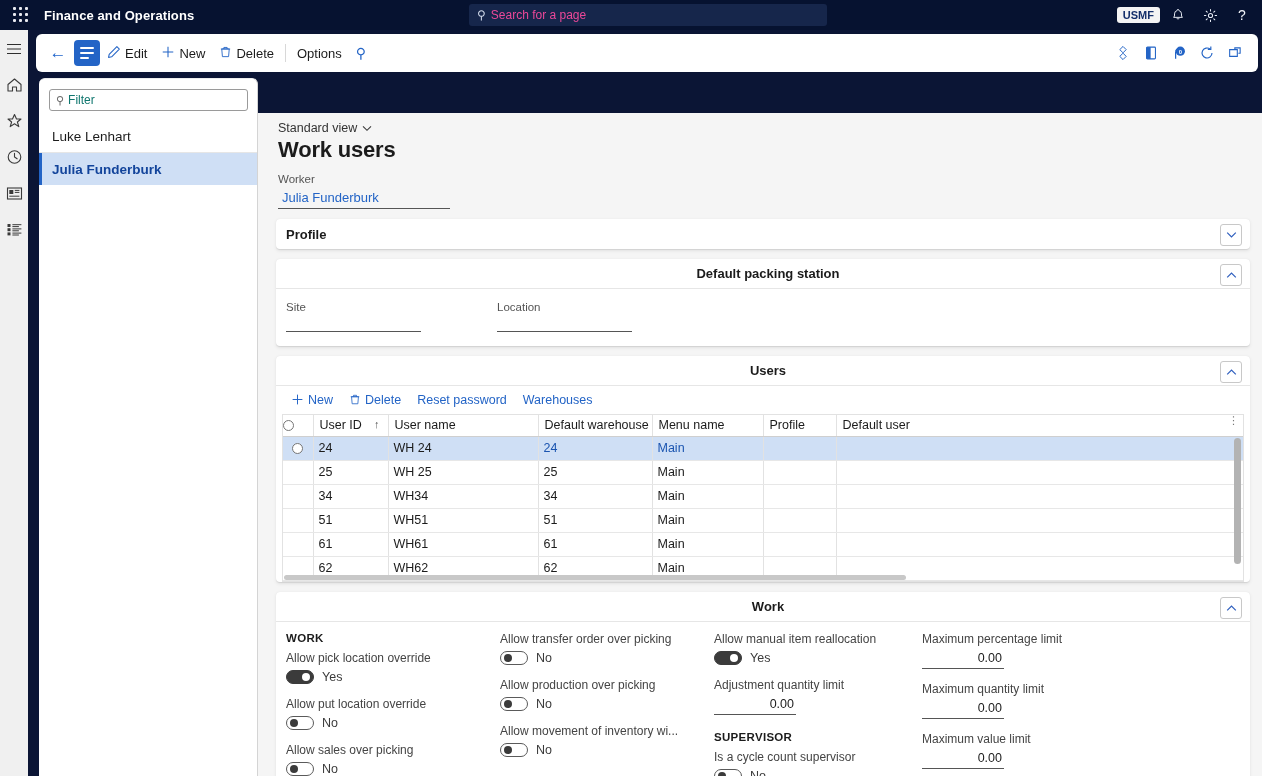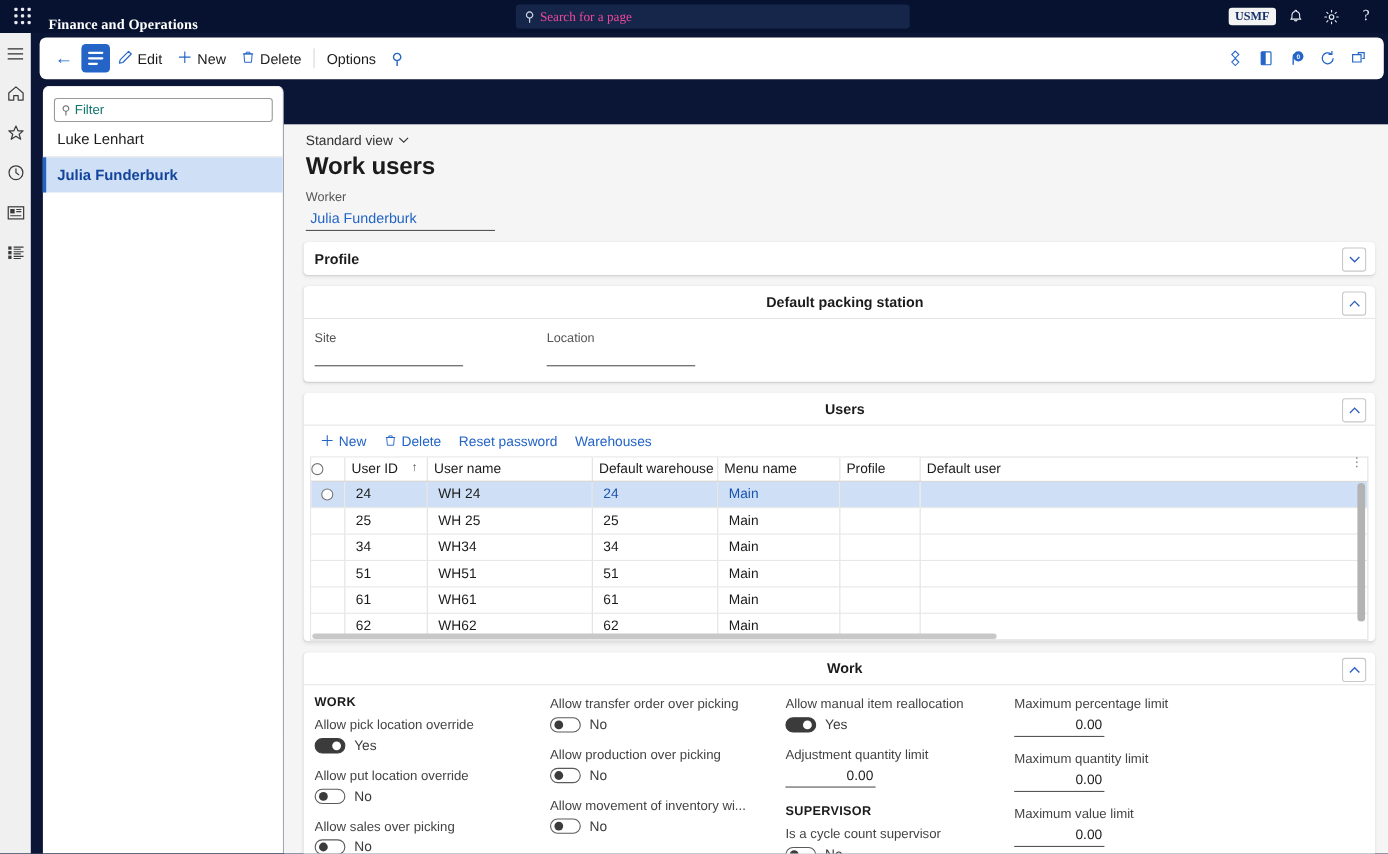--- a/index.html
+++ b/index.html
@@ -8,21 +8,21 @@
     width: 1262px; height: 776px;
     overflow: hidden;
     font-family: "Liberation Sans", sans-serif;
     background: #0b1535;
   }
   body { position: relative; }
 
   
   .topbar {
     position: absolute; left: 0; top: 0; width: 1262px; height: 30px;
-    background: #061230; display: flex; align-items: flex-end; font-family: Liberation Serif, serif;
+    background: #061230; display: flex; align-items: center;
   }
   .waffle {
     width: 30px; height: 30px; margin-left: 6px;
     display: grid; grid-template-columns: repeat(3, 4px); grid-template-rows: repeat(3, 4px);
     gap: 2px; align-content: center; justify-content: center; cursor: pointer;
   }
   .waffle i { display: block; width: 3px; height: 3px; background: #e8eaf0; border-radius: 1px; }
   .app-title {
     color: #ffffff; font-size: 13px; font-weight: bold; margin-left: 8px; letter-spacing: .1px;
   }
@@ -147,21 +147,21 @@
 
   
   .tablewrap { position: relative; margin: 0 6px 8px 6px; border: 1px solid #e2e2e2; }
   table.grid { width: 100%; border-collapse: collapse; table-layout: fixed; font-size: 12.5px; }
   table.grid th {
     height: 21px; font-weight: normal; color: #1b1b1b; text-align: left;
     padding: 0 6px; border-right: 1px solid #e2e2e2; border-bottom: 1px solid #cfcfcf;
     background: #fff; font-size: 12.5px; white-space: nowrap;
   }
   table.grid td {
-    height: 24px; padding: 0 10px; color: #1b1b1b;
+    height: 24px; padding: 0 5px; color: #1b1b1b;
     border-right: 1px solid #e2e2e2; border-bottom: 1px solid #e7e7e7; background: #fff;
     white-space: nowrap; overflow: hidden; text-overflow: ellipsis;
   }
   table.grid tr.selected td { background: #cfdff5; }
   table.grid td.link, table.grid tr.selected td.link { color: #2364c6; }
   table.grid tr.selected td.link { color: #1a54b0; }
   .radio-cell { text-align: center; padding: 0 !important; }
   .radio {
     display: inline-block; width: 11px; height: 11px; border: 1px solid #767676;
     border-radius: 50%; vertical-align: middle; background: #fff;
@@ -357,21 +357,21 @@
         </svg>
     </div>
   </div>
 </div>
 
 <div class="listpanel">
   <div class="filter-input">
     <span class="ficon">⚲</span>
     <span class="fph">Filter</span>
   </div>
-  <div style="">
+  <div style="margin-top:10px;">
     <div class="list-item">
       <span>Luke Lenhart</span>
     </div>
     <div class="list-item selected">
       <span>Julia Funderburk</span>
     </div>
   </div>
 </div>
 
 <div class="content">

